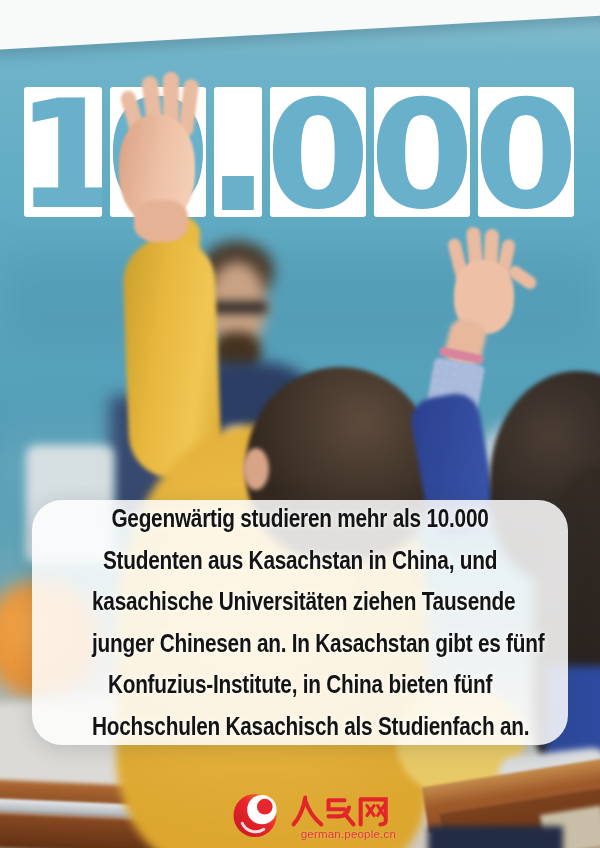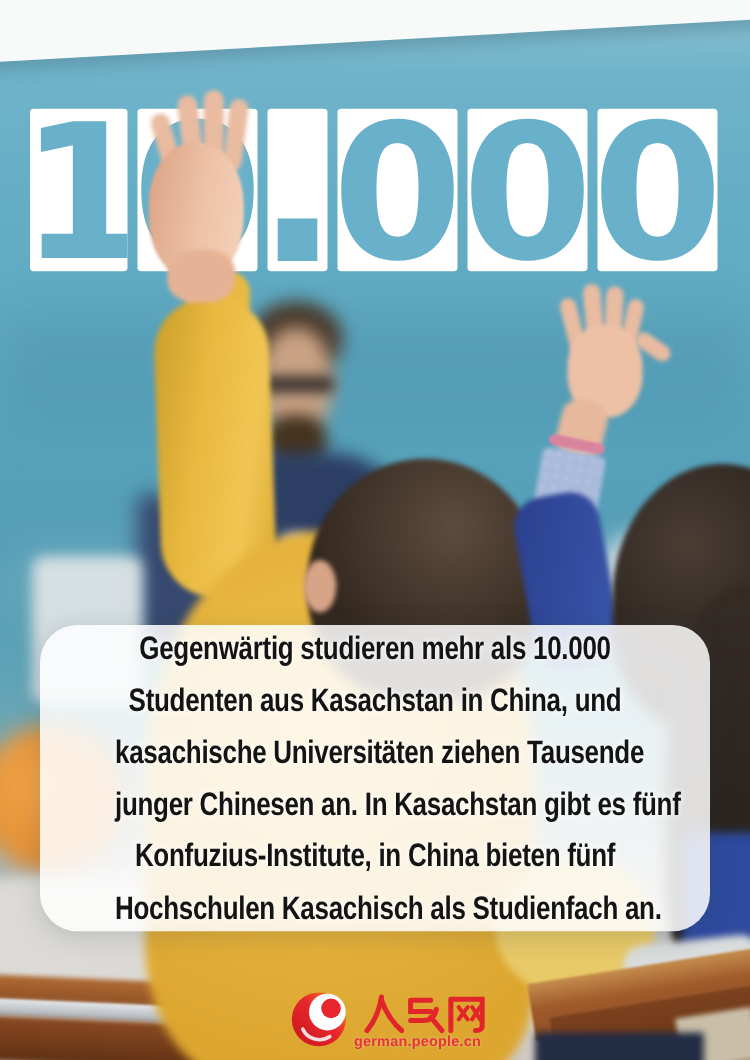--- a/index.html
+++ b/index.html
@@ -94,21 +94,21 @@
     box-shadow:0 4px 20px rgba(40,60,70,.18);
     display:flex;flex-direction:column;justify-content:center;padding:10px 8px;}
   .card .line{position:static;white-space:nowrap;text-align:center;
     font-weight:700;font-size:26px;line-height:41.5px;color:var(--body-text,#141414);
     letter-spacing:-.3px;transform:scaleX(.8);transform-origin:50% 50%;
     text-shadow:0 0 7px rgba(255,255,255,.9),0 0 2px rgba(255,255,255,.7);}
   
   .logo{z-index:8;}
   .logo-mark{left:232px;top:792px;width:48px;height:47px;}
   .wordmark{left:286px;top:794px;width:110px;height:34px;}
-  .site{left:272px;top:828px;width:124px;text-align:center;font-size:11.5px;font-weight:700;
+  .site{left:272px;top:828px;width:124px;text-align:right;font-size:11.5px;font-weight:400;
     color:var(--site-red,#e8333a);letter-spacing:.2px;text-shadow:0 0 3px rgba(255,255,255,.35);}
 </style>
 </head>
 <body>
 
 <div class="poster">
 
   <div class="ceiling"></div>
   <div class="smudge1"></div>
   <div class="smudge2"></div>

